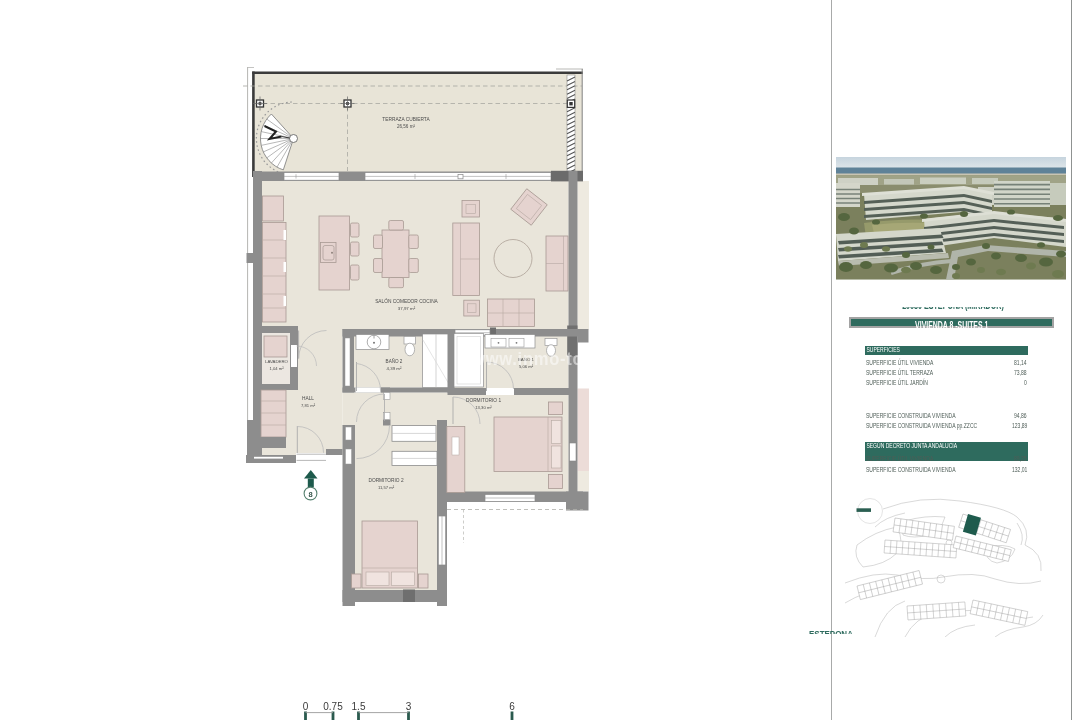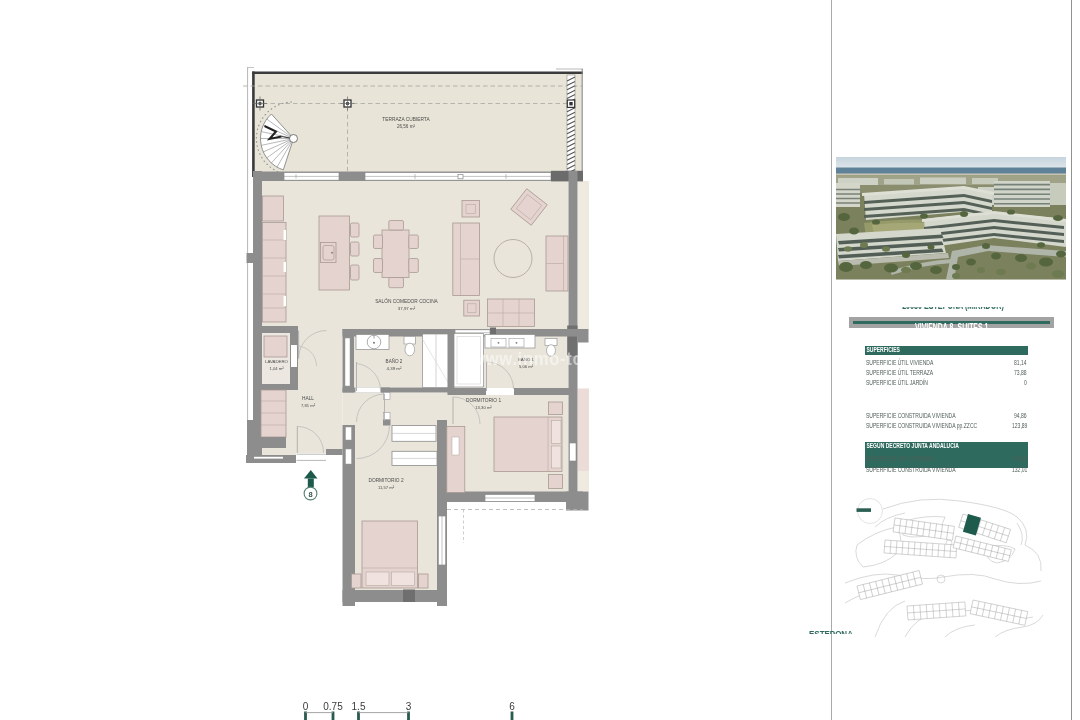--- a/index.html
+++ b/index.html
@@ -2,33 +2,33 @@
 <html><head>
 <meta charset="utf-8">
 <style>
 html,body{margin:0;padding:0;background:#ffffff;width:1080px;height:720px;overflow:hidden;}
 *{box-sizing:border-box;}
 body{font-family:"Liberation Sans",sans-serif;position:relative;}
 .abs{position:absolute;}
 .row{position:absolute;left:864.5px;width:163px;height:7.6px;font-size:7px;color:#4e5d57;}
 .row .lab{position:absolute;left:1px;top:0;transform:scaleX(0.72);transform-origin:left center;white-space:nowrap;}
 .row .val{position:absolute;right:0.5px;top:0;transform:scaleX(0.72);transform-origin:right center;}
-.gbar{position:absolute;left:864.5px;width:163px;background:#2e6b5e;color:#fff;font-weight:bold;}
+.gbar{position:absolute;left:864.5px;width:163px;background:#2e6b5e;color:#fff;font-weight:normal;}
 </style>
 </head>
 <body>
 
 <div class="abs" style="left:831px;top:0;width:1.2px;height:720px;background:#a8aaa9;"></div>
 <div class="abs" style="left:1070.5px;top:0;width:1.6px;height:720px;background:#8f9291;"></div>
 
 <div class="abs" style="left:838px;top:307.3px;width:230px;height:4.6px;overflow:hidden;">
 <div style="position:absolute;top:-7.2px;width:230px;text-align:center;font-size:10.5px;line-height:10.5px;font-weight:bold;color:#2e6b5e;transform:scaleX(0.68);transform-origin:center;white-space:nowrap;">29680 ESTEPONA (MIRADOR)</div>
 </div>
 
-<div class="abs" style="left:848.5px;top:316.5px;width:205.5px;height:11.5px;background:#2e6b5e;border:4px solid #a3a3a3;">
+<div class="abs" style="left:848.5px;top:316.5px;width:205.5px;height:11.5px;background:#2e6b5e;border:2px solid #a3a3a3;">
 <div style="width:100%;text-align:center;font-size:10.5px;line-height:10.5px;margin-top:1.2px;font-weight:bold;color:#fff;transform:scaleX(0.66);transform-origin:center;white-space:nowrap;">VIVIENDA 8 -SUITES 1</div>
 </div>
 
 <div class="gbar" style="top:345.8px;height:8.8px;">
     <span style="display:block;font-size:7.2px;line-height:8.8px;padding-left:2px;transform:scaleX(0.7);transform-origin:left center;">SUPERFICIES</span>
   </div>
 <div class="row" style="top:359.2px;">
     <span class="lab">SUPERFICIE ÚTIL VIVIENDA</span>
     <span class="val">81,14</span>
   </div>
@@ -41,21 +41,21 @@
     <span class="val">0</span>
   </div>
 <div class="row" style="top:412.2px;">
     <span class="lab">SUPERFICIE CONSTRUIDA VIVIENDA</span>
     <span class="val">94,86</span>
   </div>
 <div class="row" style="top:421.9px;">
     <span class="lab">SUPERFICIE CONSTRUIDA VIVIENDA pp.ZZCC</span>
     <span class="val">123,89</span>
   </div>
-<div class="gbar" style="top:442.1px;height:26px;">
+<div class="gbar" style="top:442.1px;height:19px;">
     <span style="display:block;font-size:7.2px;line-height:8.7px;padding-left:2px;transform:scaleX(0.7);transform-origin:left center;white-space:nowrap;">SEGÚN DECRETO JUNTA ANDALUCIA</span>
   </div>
 <div class="row" style="top:455.0px;">
     <span class="lab">SUPERFICIE ÚTIL VIVIENDA</span>
     <span class="val">89,25</span>
   </div>
 <div class="row" style="top:465.7px;">
     <span class="lab">SUPERFICIE CONSTRUIDA VIVIENDA</span>
     <span class="val">132,01</span>
   </div>

